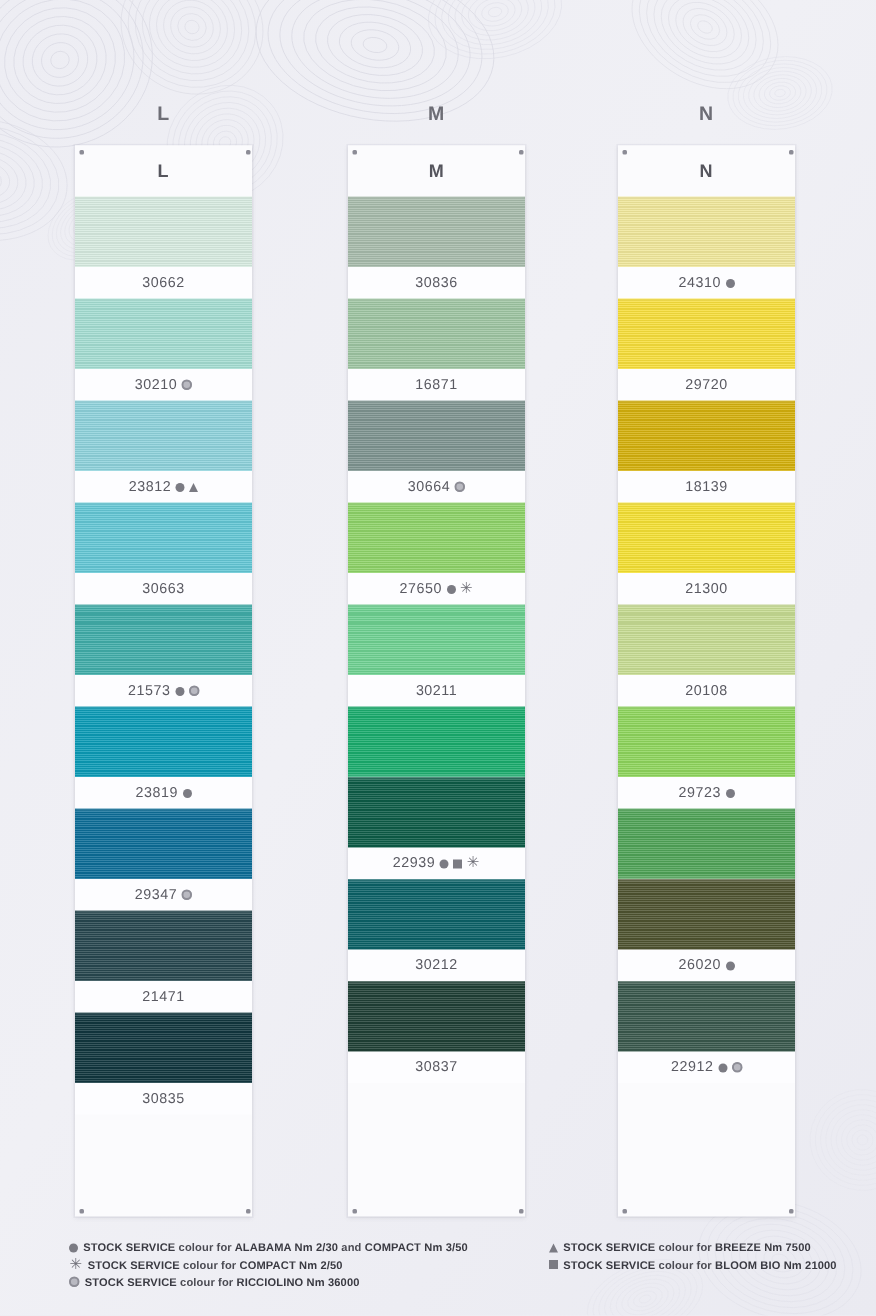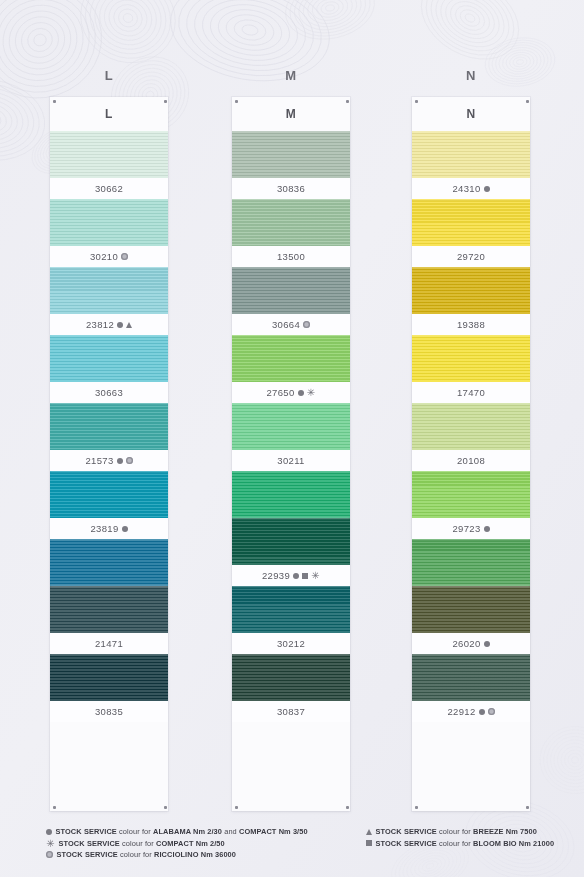--- a/index.html
+++ b/index.html
@@ -162,21 +162,21 @@
   #legend-right { left: 366px; top: 826px; }
   .legend-row {
     display: flex;
     align-items: center;
     gap: 3.5px;
     white-space: nowrap;
     height: 11.6px;
   }
   .legend-row .lg-text { display: inline-block; }
   .b { font-weight: 700; text-align: center; }
-  .n { font-weight: 400; color: #4a4a52; }
+  .n { font-weight: 700; color: #4a4a52; }
 </style>
 </head>
 <body>
 
 <svg id="bg-texture" viewBox="0 0 584 877" preserveAspectRatio="none">
   <defs>
     <linearGradient id="bgGrad" x1="0" y1="0" x2="1" y2="1">
       <stop offset="0%" stop-color="#ededf3"></stop>
       <stop offset="45%" stop-color="#f0f0f5"></stop>
       <stop offset="100%" stop-color="#eaeaf1"></stop>
@@ -257,20 +257,24 @@
       </div>
       <div class="swatch-block">
         <div class="swatch-color" style="background: rgb(11, 155, 182);"></div>
         <div class="swatch-label">
           <span class="code">23819</span>
           <span class="sym sym-circle"></span>
         </div>
       </div>
       <div class="swatch-block">
         <div class="swatch-color" style="background: rgb(12, 109, 151);"></div>
+        <div class="swatch-label">
+          <span class="code">29347</span>
+          <span class="sym sym-ring"></span>
+        </div>
       </div>
       <div class="swatch-block">
         <div class="swatch-color" style="background: rgb(39, 71, 79);"></div>
         <div class="swatch-label">
           <span class="code">21471</span>
         </div>
       </div>
       <div class="swatch-block">
         <div class="swatch-color" style="background: rgb(17, 54, 62);"></div>
         <div class="swatch-label">
@@ -284,21 +288,21 @@
   <div class="swatch-list">
       <div class="swatch-block">
         <div class="swatch-color" style="background: rgb(167, 187, 171);"></div>
         <div class="swatch-label">
           <span class="code">30836</span>
         </div>
       </div>
       <div class="swatch-block">
         <div class="swatch-color" style="background: rgb(158, 197, 162);"></div>
         <div class="swatch-label">
-          <span class="code">13500</span>
+          <span class="code">16871</span>
         </div>
       </div>
       <div class="swatch-block">
         <div class="swatch-color" style="background: rgb(126, 148, 144);"></div>
         <div class="swatch-label">
           <span class="code">30664</span>
           <span class="sym sym-ring"></span>
         </div>
       </div>
       <div class="swatch-block">
@@ -353,27 +357,27 @@
       </div>
       <div class="swatch-block">
         <div class="swatch-color" style="background: rgb(247, 222, 58);"></div>
         <div class="swatch-label">
           <span class="code">29720</span>
         </div>
       </div>
       <div class="swatch-block">
         <div class="swatch-color" style="background: rgb(212, 176, 12);"></div>
         <div class="swatch-label">
-          <span class="code">19388</span>
+          <span class="code">18139</span>
         </div>
       </div>
       <div class="swatch-block">
         <div class="swatch-color" style="background: rgb(244, 224, 51);"></div>
         <div class="swatch-label">
-          <span class="code">17470</span>
+          <span class="code">21300</span>
         </div>
       </div>
       <div class="swatch-block">
         <div class="swatch-color" style="background: rgb(199, 220, 147);"></div>
         <div class="swatch-label">
           <span class="code">20108</span>
         </div>
       </div>
       <div class="swatch-block">
         <div class="swatch-color" style="background: rgb(142, 213, 92);"></div>

